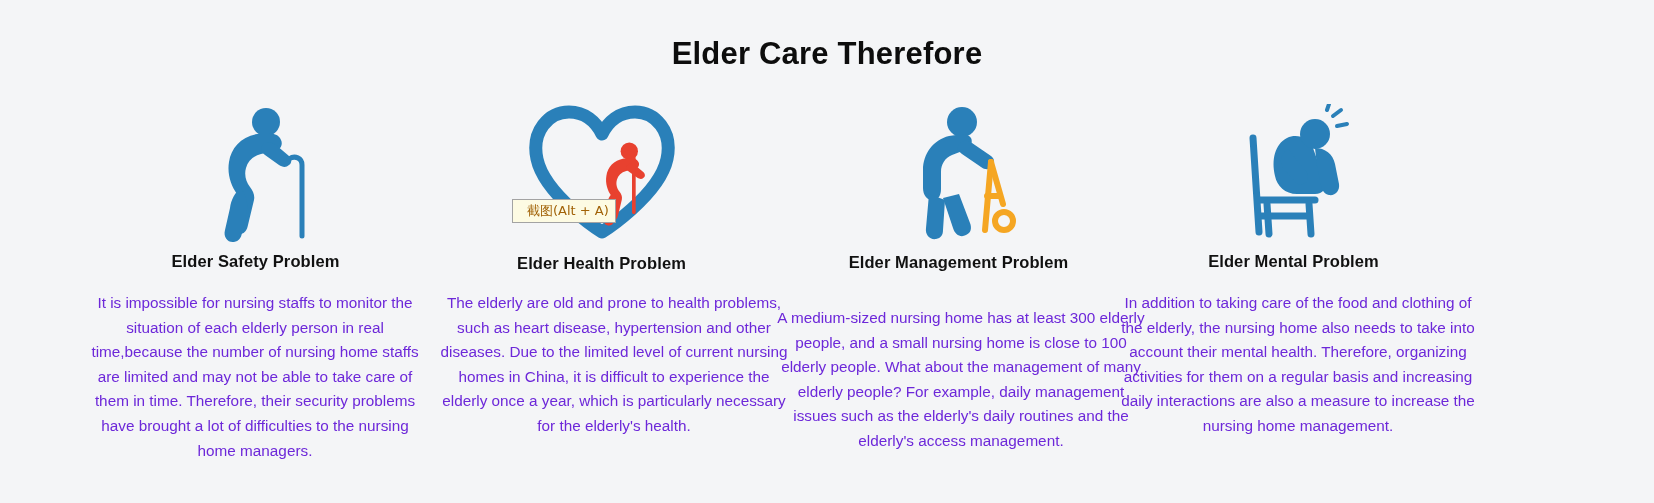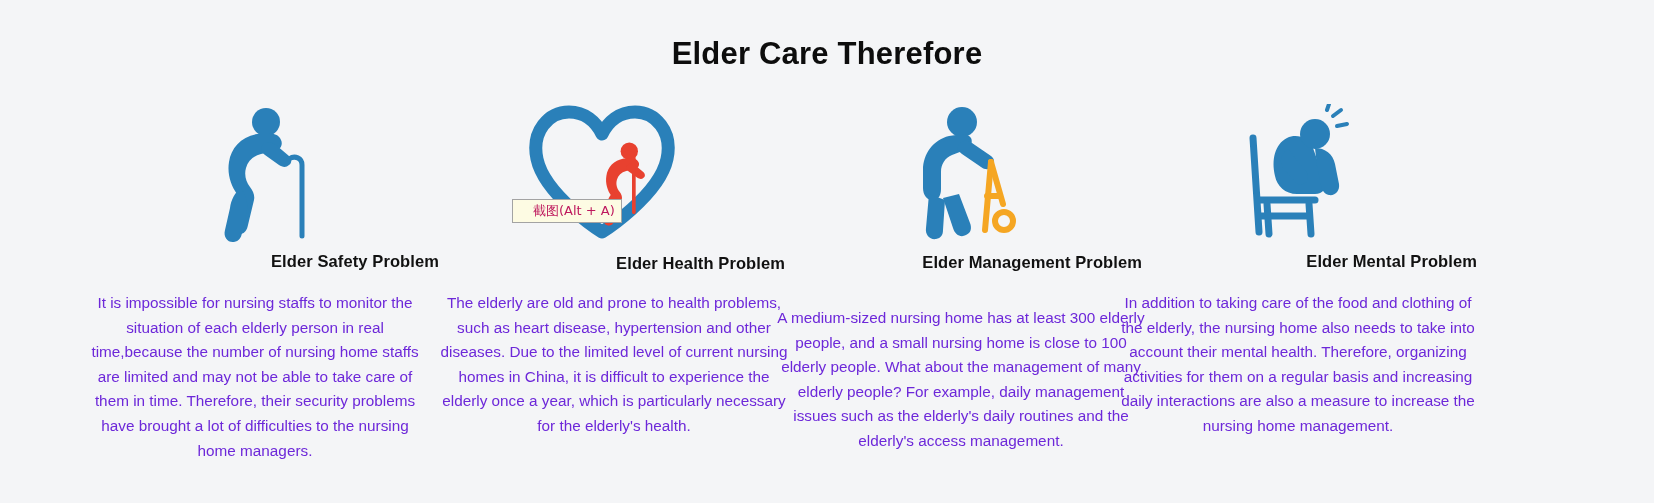--- a/index.html
+++ b/index.html
@@ -50,21 +50,21 @@
   .icon-wrap {
     height: 140px;
     display: flex;
     align-items: center;
     justify-content: center;
     position: relative;
   }
   .icon-wrap svg { display: block; }
 
   .card-heading {
-    text-align: right;
+    text-align: center;
     font-size: 16.5px;
     font-weight: bold;
     color: #111111;
     margin-top: 8px;
     letter-spacing: 0.1px;
   }
   .card-2 .card-heading { margin-top: 10px; }
   .card-3 .card-heading { margin-top: 9px; }
 
   .card-body {
@@ -79,24 +79,24 @@
   .card-3 .card-body { width: 368px; margin-left: 2px; margin-top: 34px; }
   .card-4 .card-body { width: 372px; margin-left: 2px; margin-top: 20px; }
 
   
   .tooltip {
     position: absolute;
     left: 512px;
     top: 199px;
     background: #fdfbe3;
     border: 1px solid #a3a3a3;
-    color: #be185d;
+    color: #a16207;
     font-size: 13px;
     line-height: 15px;
-    padding: 3px 6px 4px 20px;
+    padding: 3px 6px 4px 14px;
     white-space: nowrap;
     font-family: "DejaVu Sans", "Liberation Sans", sans-serif;
     z-index: 50;
   }
 </style>
 </head>
 <body>
 
 <div class="page">
 

